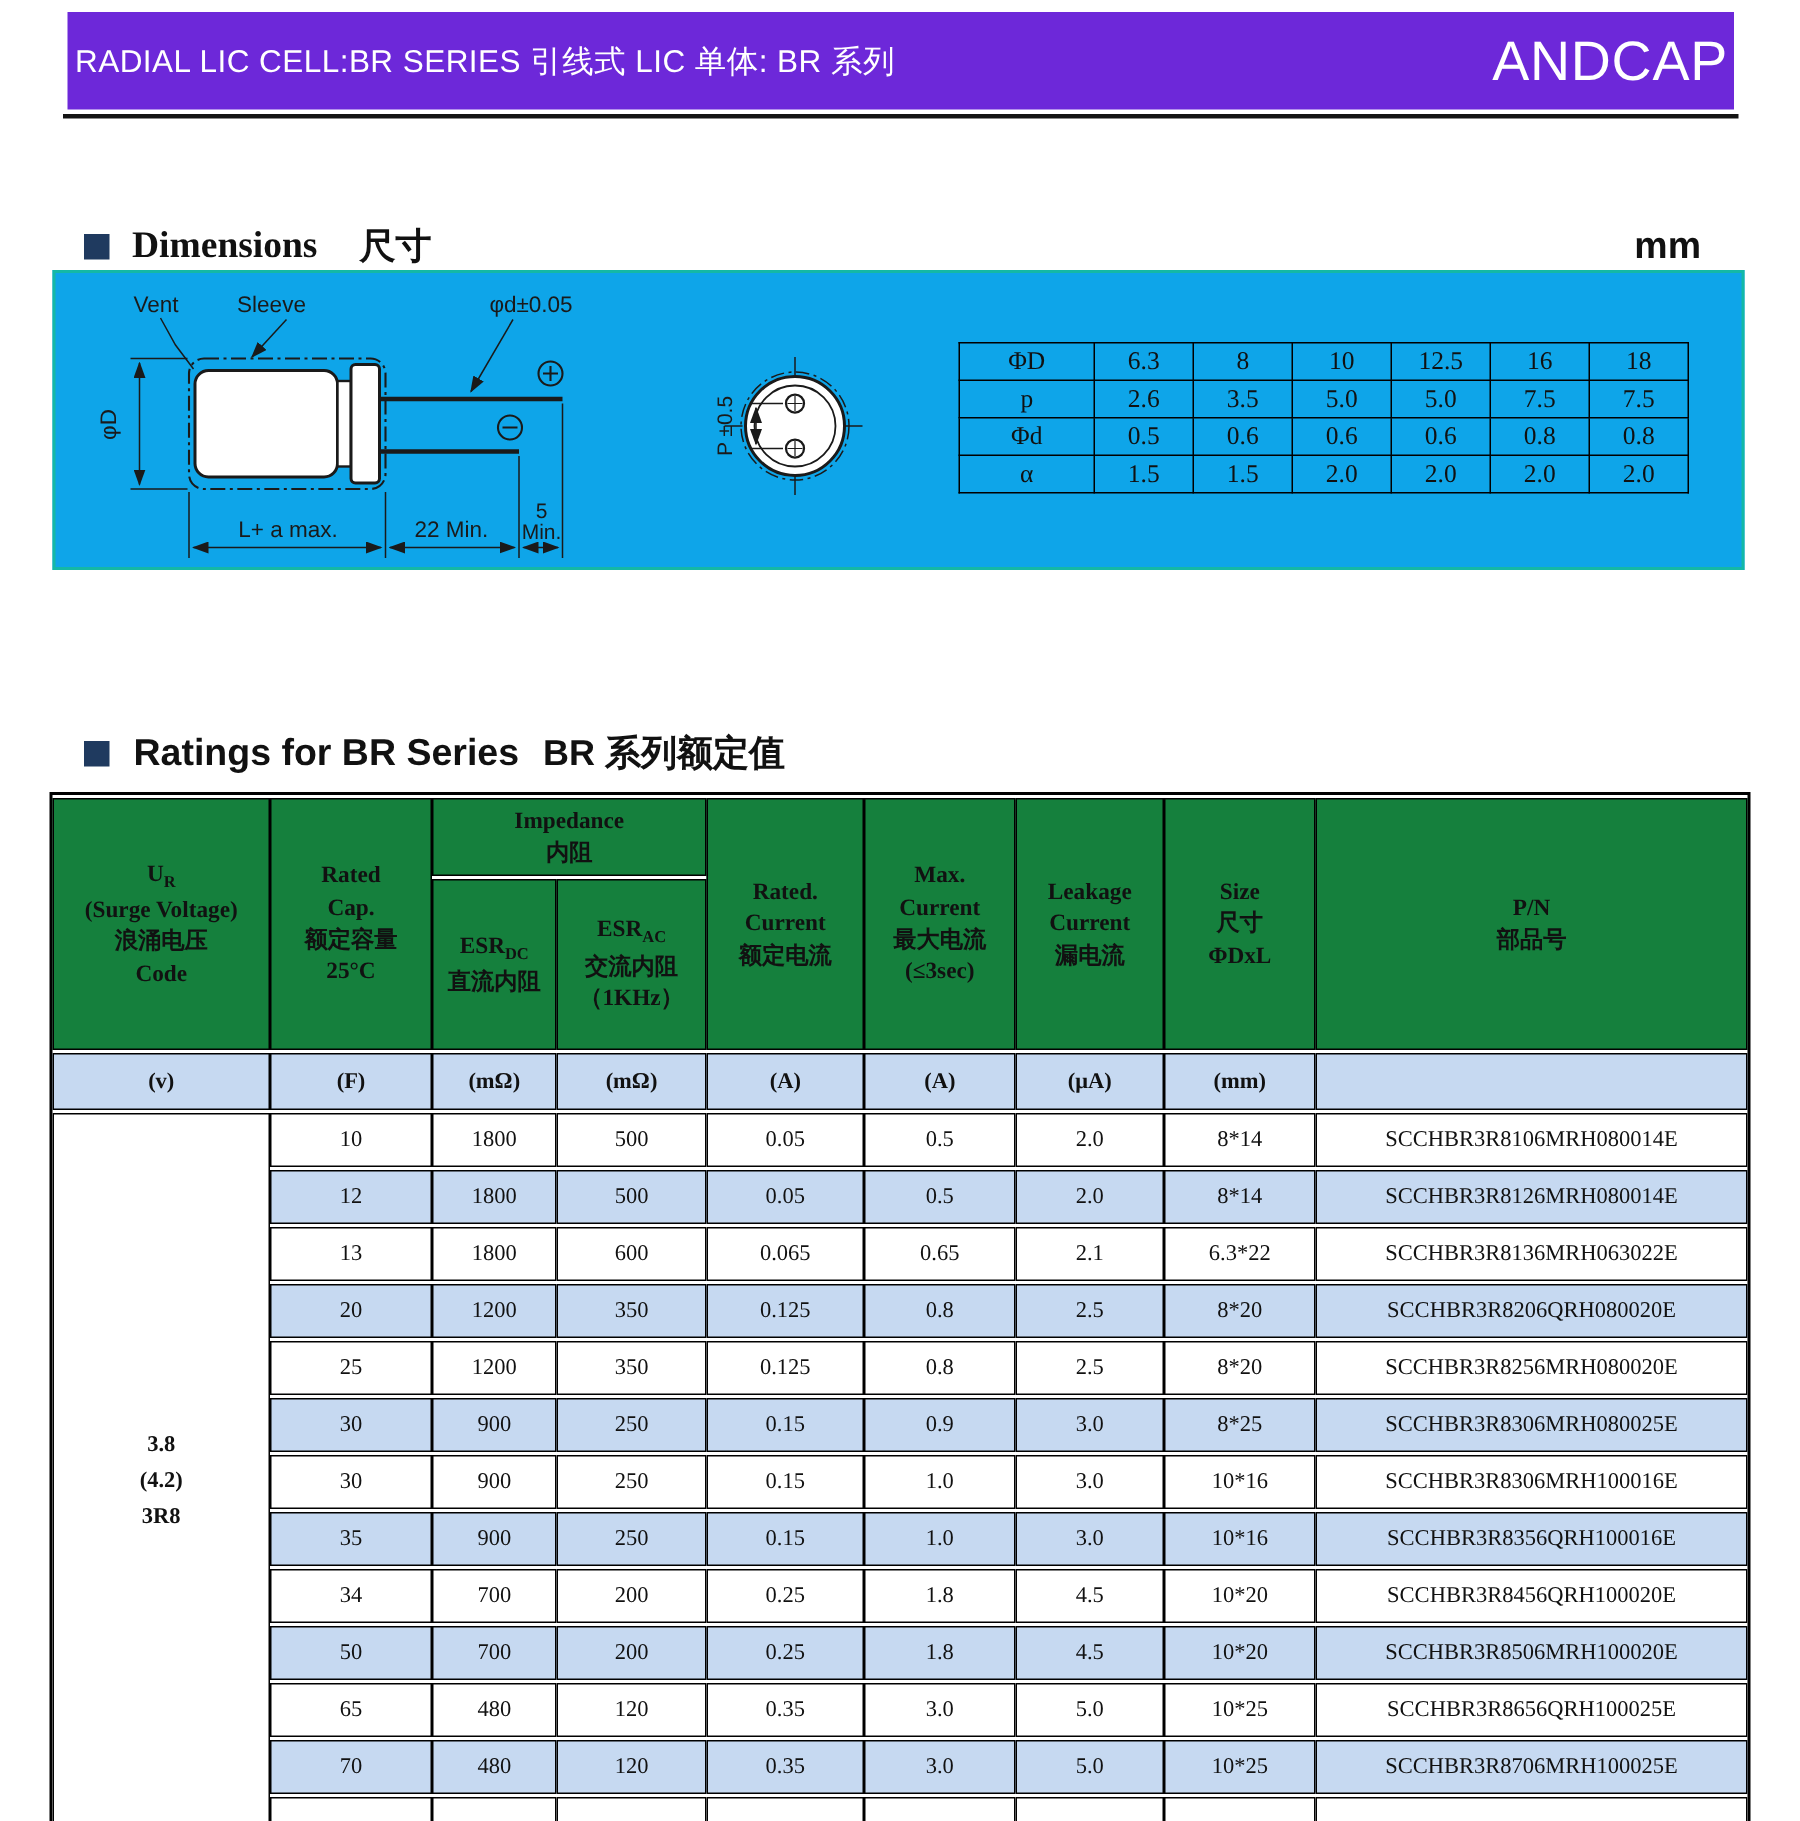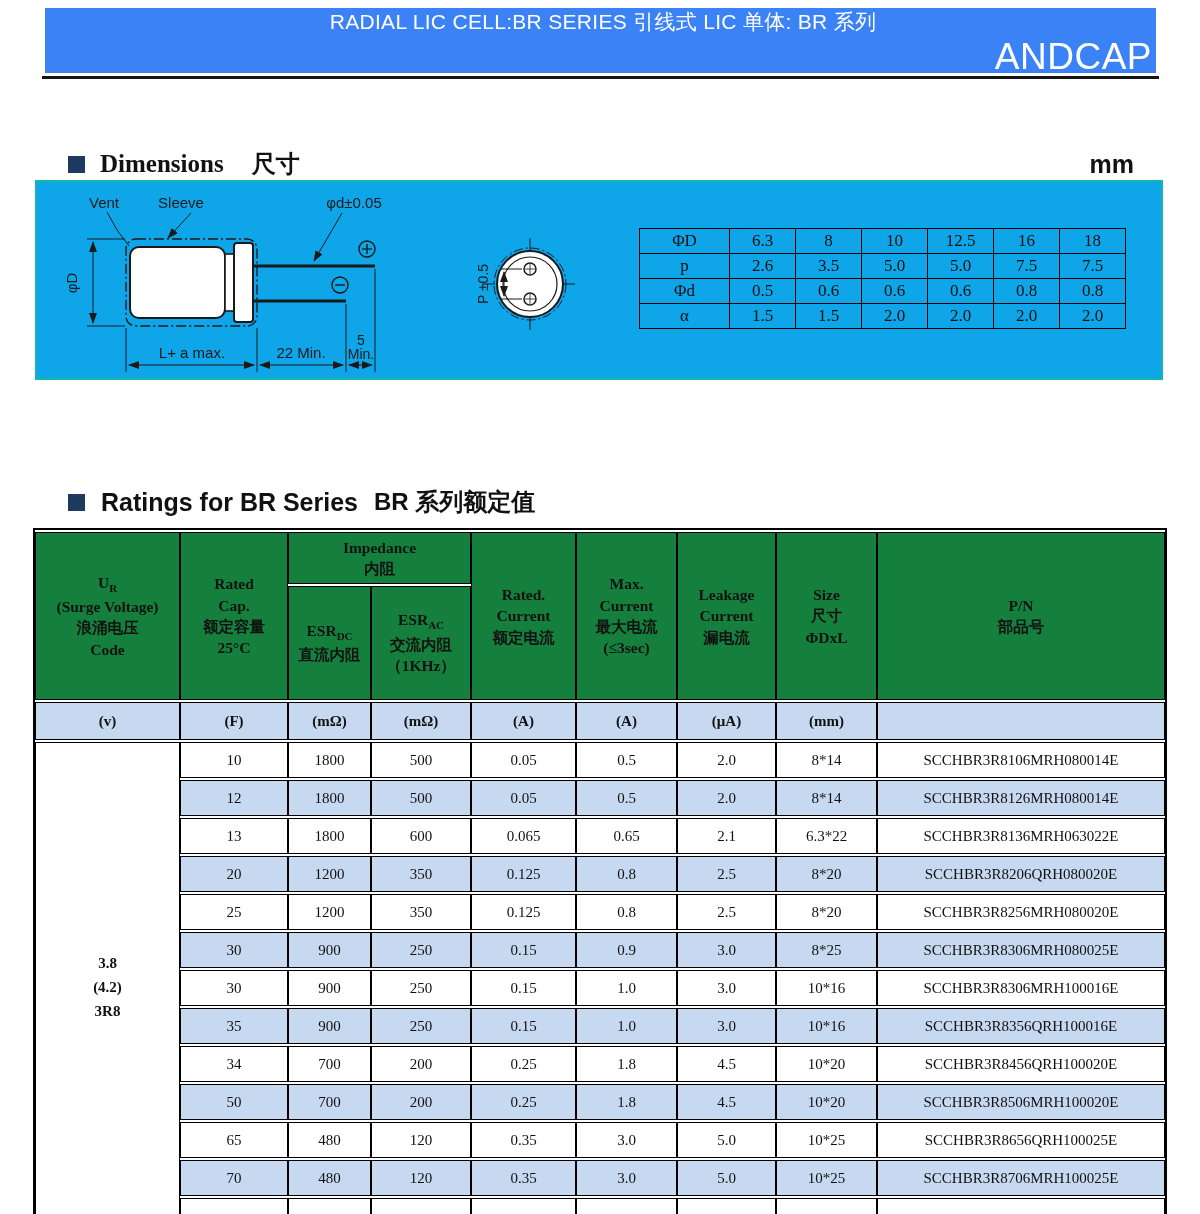--- a/index.html
+++ b/index.html
@@ -1,27 +1,27 @@
 <!DOCTYPE html>
 <html><head>
 <meta charset="utf-8">
 <style>
   html,body{margin:0;padding:0;background:#fff;}
   #page{position:relative;width:1200px;height:1214px;background:#fff;overflow:hidden;
         font-family:"Liberation Serif",serif;color:#111;}
   
-  .topbar{position:absolute;left:45px;top:8px;width:1111px;height:65px;background:#3b82f6;
-          display:flex;align-items:center;flex-direction:column;}
+  .topbar{position:absolute;left:45px;top:8px;width:1111px;height:65px;background:#6d28d9;
+          display:flex;align-items:center;}
   .topbar-title{font-family:"Liberation Sans",sans-serif;font-size:21px;color:#fff;
                 padding-left:5px;letter-spacing:.3px;white-space:nowrap;}
   .brand{margin-left:auto;font-family:"Liberation Sans",sans-serif;font-weight:normal;
          font-size:37px;color:#fff;padding-right:4px;letter-spacing:.5px;}
   .toprule{position:absolute;left:42px;top:76px;width:1117px;height:3px;background:#141414;}
   
-  .sec-head{position:absolute;left:68px;right:66px;display:flex;align-items:center;}
+  .sec-head{position:absolute;left:56px;right:66px;display:flex;align-items:center;}
   .bullet{width:17px;height:17px;background:#1f3a5f;flex:0 0 auto;}
   .h-en{font-size:25px;font-weight:bold;margin-left:15px;white-space:nowrap;}
   .h-zh{font-size:24px;font-weight:bold;margin-left:28px;white-space:nowrap;}
   .h-sans{font-family:"Liberation Sans",sans-serif;margin-left:16px;}
   .h-unit{margin-left:auto;font-family:"Liberation Sans",sans-serif;font-weight:bold;font-size:25px;}
   
   .dimbox{position:absolute;left:35px;top:180px;width:1124px;height:196px;border:2px solid #14b8a6;background:#0ea5e9;}
   .diagram{position:absolute;left:22px;top:6px;}
   .dimtable{position:absolute;left:602px;top:46px;border-collapse:collapse;table-layout:fixed;width:486px;}
   .dimtable td{border:1.5px solid #000;text-align:center;font-size:17px;height:24px;padding:0;}

